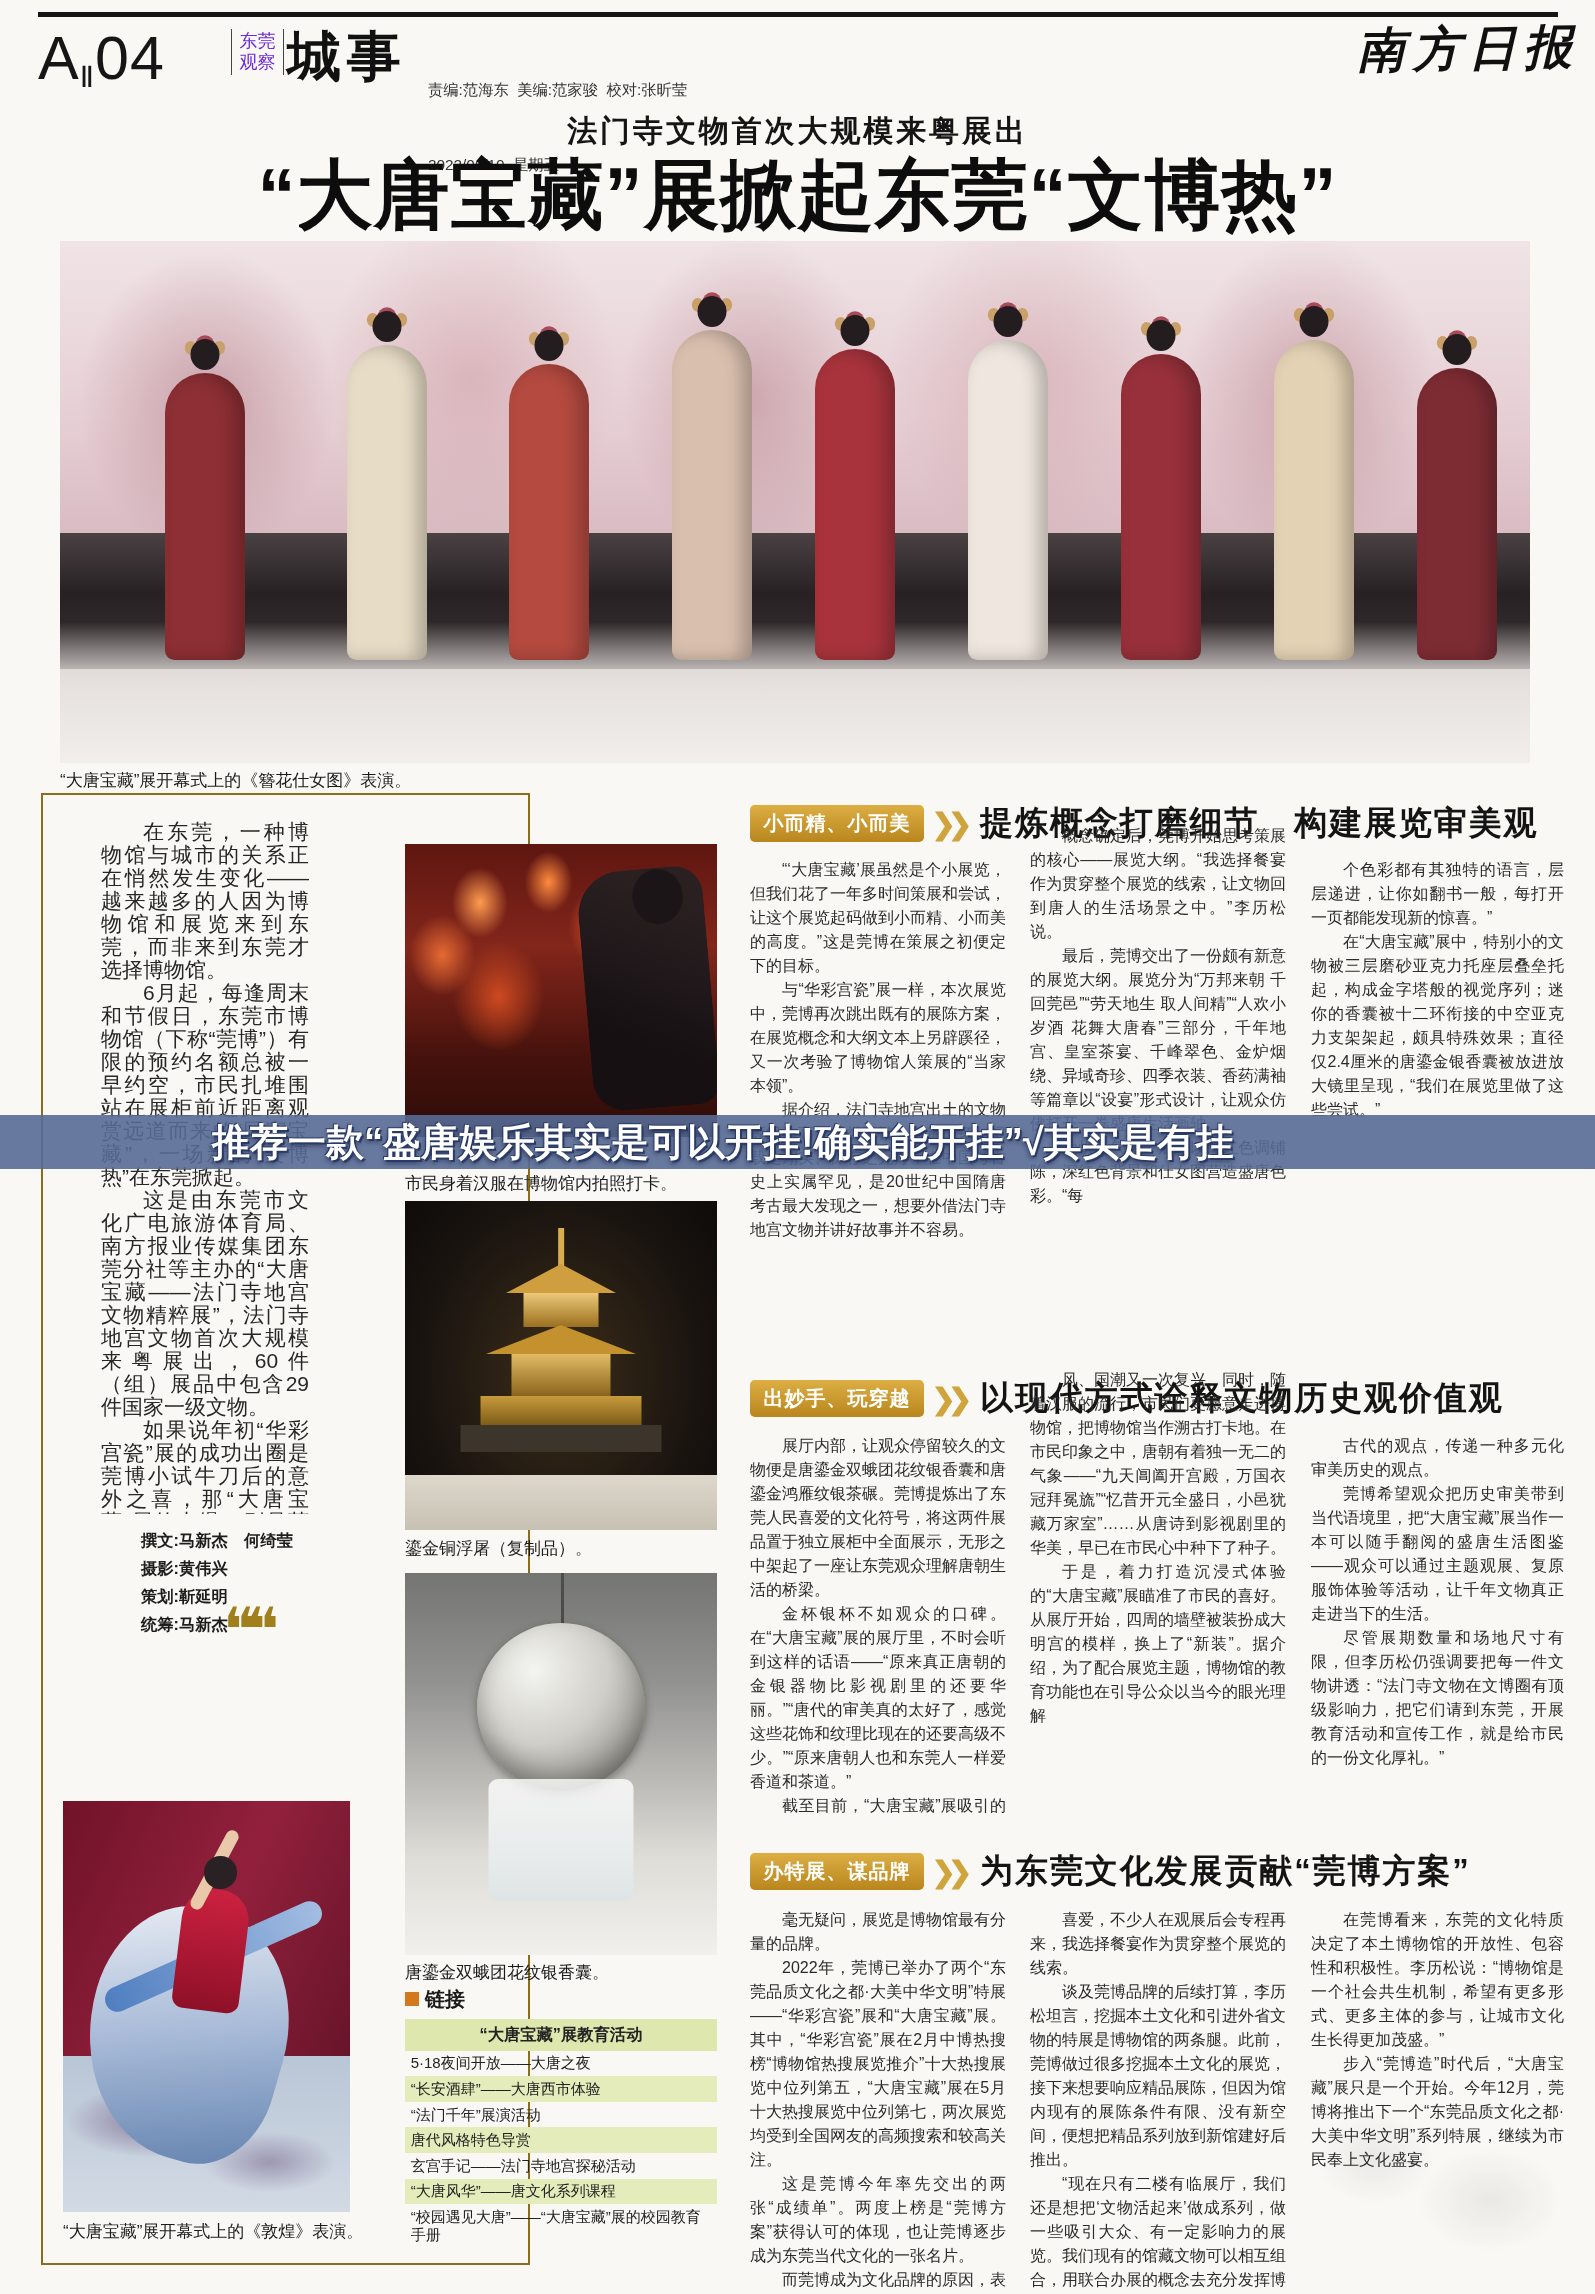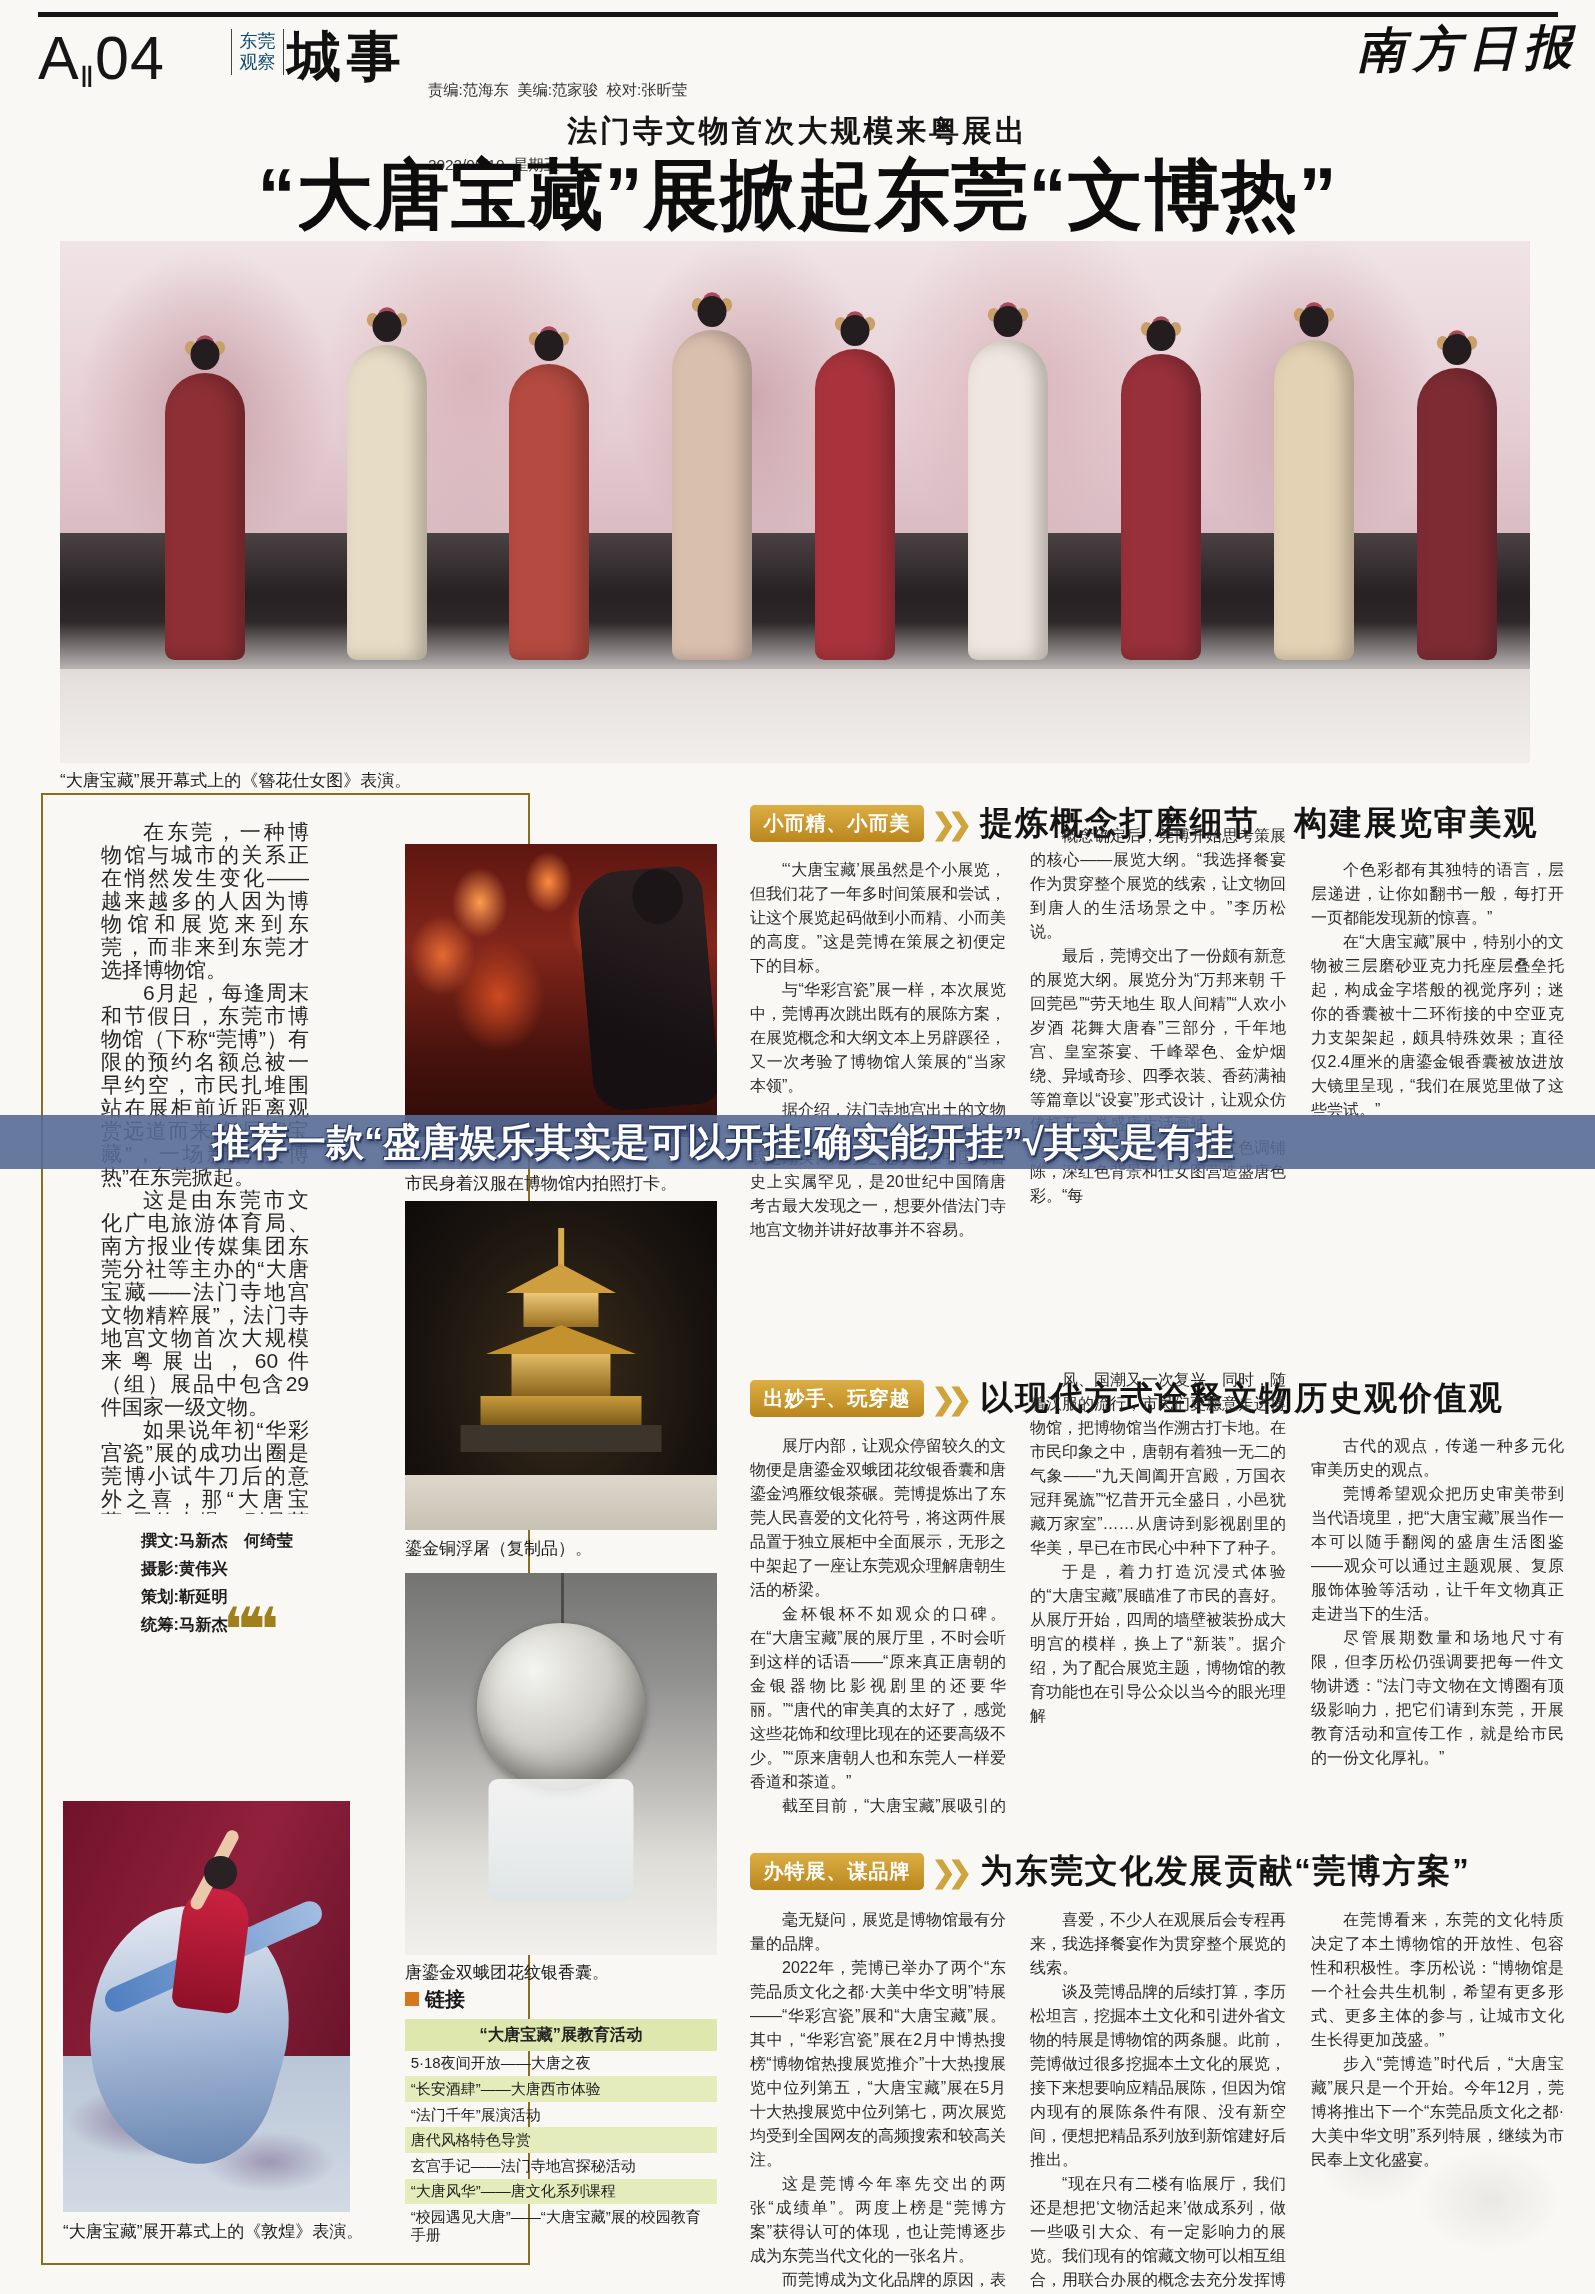--- a/index.html
+++ b/index.html
@@ -3,21 +3,21 @@
 <meta charset="utf-8">
 <style>
   html,body{margin:0;padding:0;background:#d8d6d2;}
   .page{position:relative;width:1595px;height:2294px;margin:0 auto;background:#f9f8f4;
         font-family:"Liberation Sans",sans-serif;color:#222;overflow:hidden;}
   .abs{position:absolute;}
   
   .top-rule{left:38px;top:11.5px;width:1520px;height:5.7px;background:#151515;}
   .edition{left:38px;top:23px;font-size:61px;font-weight:400;color:#161616;letter-spacing:1px;}
   .edition .roman{font-size:29px;vertical-align:-7.6px;}
-  .channel{left:231px;top:29px;font-size:18px;line-height:21px;color:#0c4a6e;
+  .channel{left:231px;top:29px;font-size:18px;line-height:21px;color:#6d28d9;
            border-left:1.9px solid #444;border-right:1.9px solid #444;padding:1.9px 7.6px;text-align:center;}
   .section-big{left:287px;top:21px;font-size:54px;font-weight:bold;color:#111;letter-spacing:5.7px;}
   .credits{left:428px;top:27px;font-size:15.3px;color:#333;line-height:25px;white-space:pre;}
   .paper-name{left:1357px;top:17px;font-size:48px;font-weight:bold;font-style:italic;
               font-family:"DejaVu Serif",serif;color:#101010;letter-spacing:7.6px;transform:rotate(-1deg);}
   
   .kicker{left:0;top:111px;width:1595px;text-align:center;font-size:30px;font-weight:bold;color:#151515;letter-spacing:2.9px;}
   .main-title{left:0;top:145px;width:1595px;text-align:center;font-size:76px;font-weight:bold;color:#0d0d0d;letter-spacing:1px;}
   
   .photo{position:absolute;overflow:hidden;background:#cfc9c4;}

